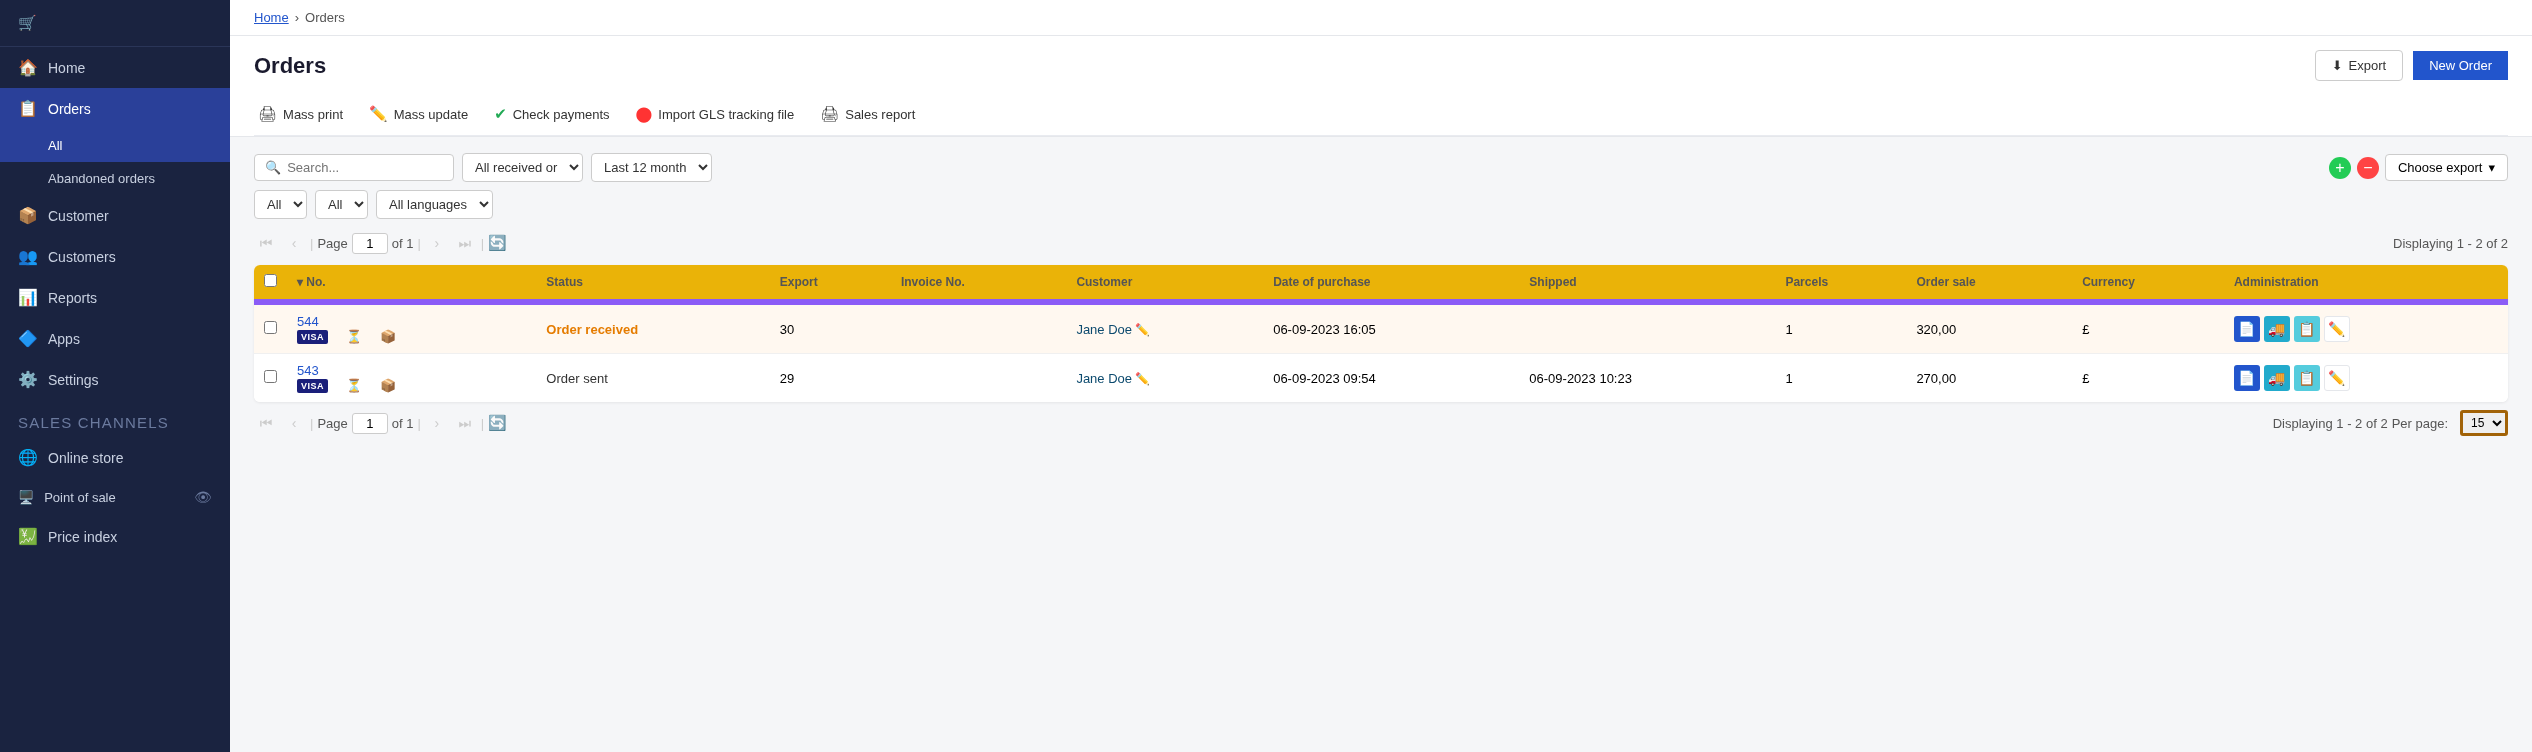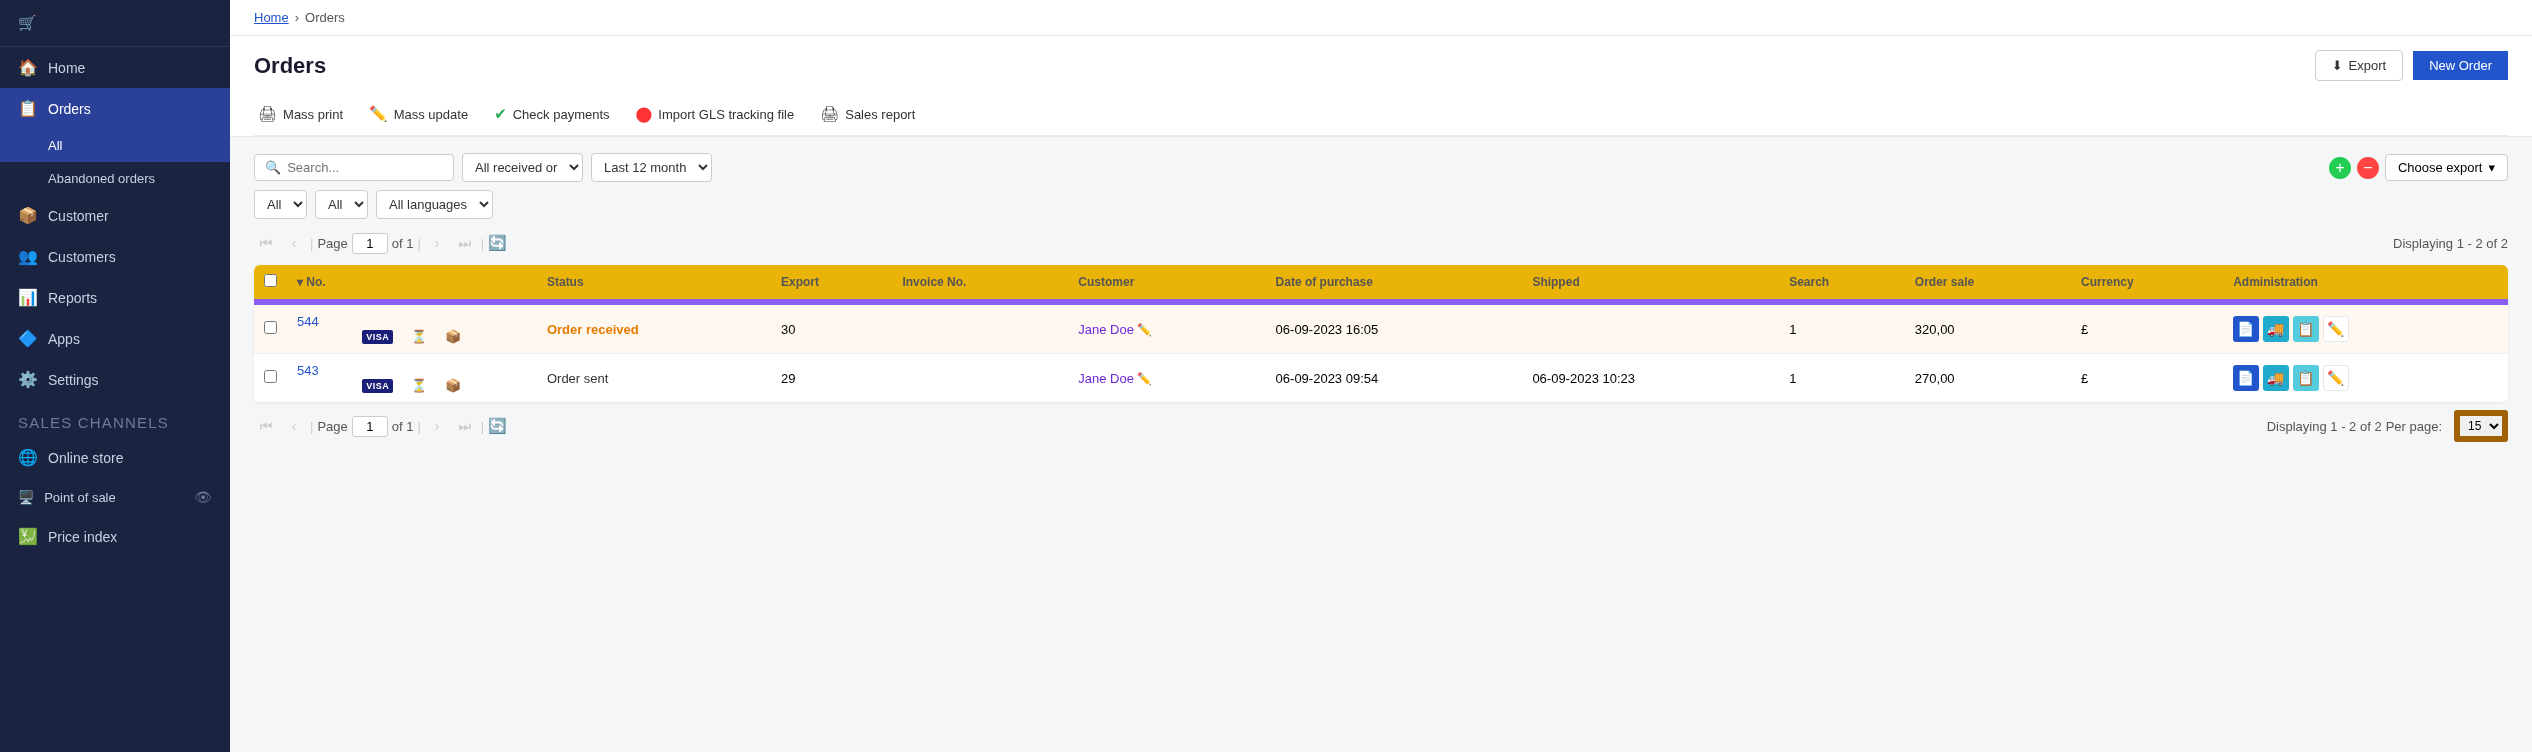--- a/index.html
+++ b/index.html
@@ -258,24 +258,24 @@
       padding: 9px 10px;
       border-bottom: 1px solid #f0f0f0;
       font-size: 13px;
       vertical-align: middle;
       white-space: nowrap;
     }
     .orders-table tr:last-child td { border-bottom: none; }
     .row-highlight { background: #fff8f0; }
     .row-normal { background: #fff; }
     .order-link { color: #2255cc; text-decoration: none; font-weight: 500; }
-    .customer-link { color: #6d28d9; text-decoration: none; }
+    .customer-link { color: #0c4a6e; text-decoration: none; }
     .status-received { color: #e57c00; font-weight: 700; }
     .status-sent { color: #333; font-weight: 500; }
-    .payment-icons { display: flex; align-items: center; gap: 18px; justify-content: center; }
+    .payment-icons { display: flex; align-items: center; gap: 18px; }
     .visa-badge {
       background: #1a1f7a;
       color: #fff;
       font-size: 9px;
       font-weight: 900;
       padding: 2px 4px;
       border-radius: 2px;
       letter-spacing: 0.5px;
     }
     .admin-icons { display: flex; align-items: center; gap: 4px; }
@@ -299,21 +299,21 @@
     
     .bottom-pagination {
       display: flex;
       align-items: center;
       gap: 4px;
       padding-top: 8px;
       font-size: 13px;
       color: #555;
     }
     .per-page-select {
-      border: 6px solid #a16207;
+      border: 3px solid #a16207;
       border-radius: 3px;
       padding: 2px 4px;
       font-size: 12px;
       margin-left: 8px;
     }
   </style>
 </head>
 <body>
 
 <nav id="sidebar">
@@ -487,21 +487,21 @@
           </th>
           <th>
             <span>▾</span> No.
           </th>
           <th>Status</th>
           <th>Export</th>
           <th>Invoice No.</th>
           <th>Customer</th>
           <th>Date of purchase</th>
           <th>Shipped</th>
-          <th>Search</th>
+          <th>Parcels</th>
           <th>Order sale</th>
           <th>Currency</th>
           <th>Administration</th>
         </tr>
       </thead>
       <tbody>
 
         <tr class="row-highlight">
           <td>
             <input type="checkbox" style="">

